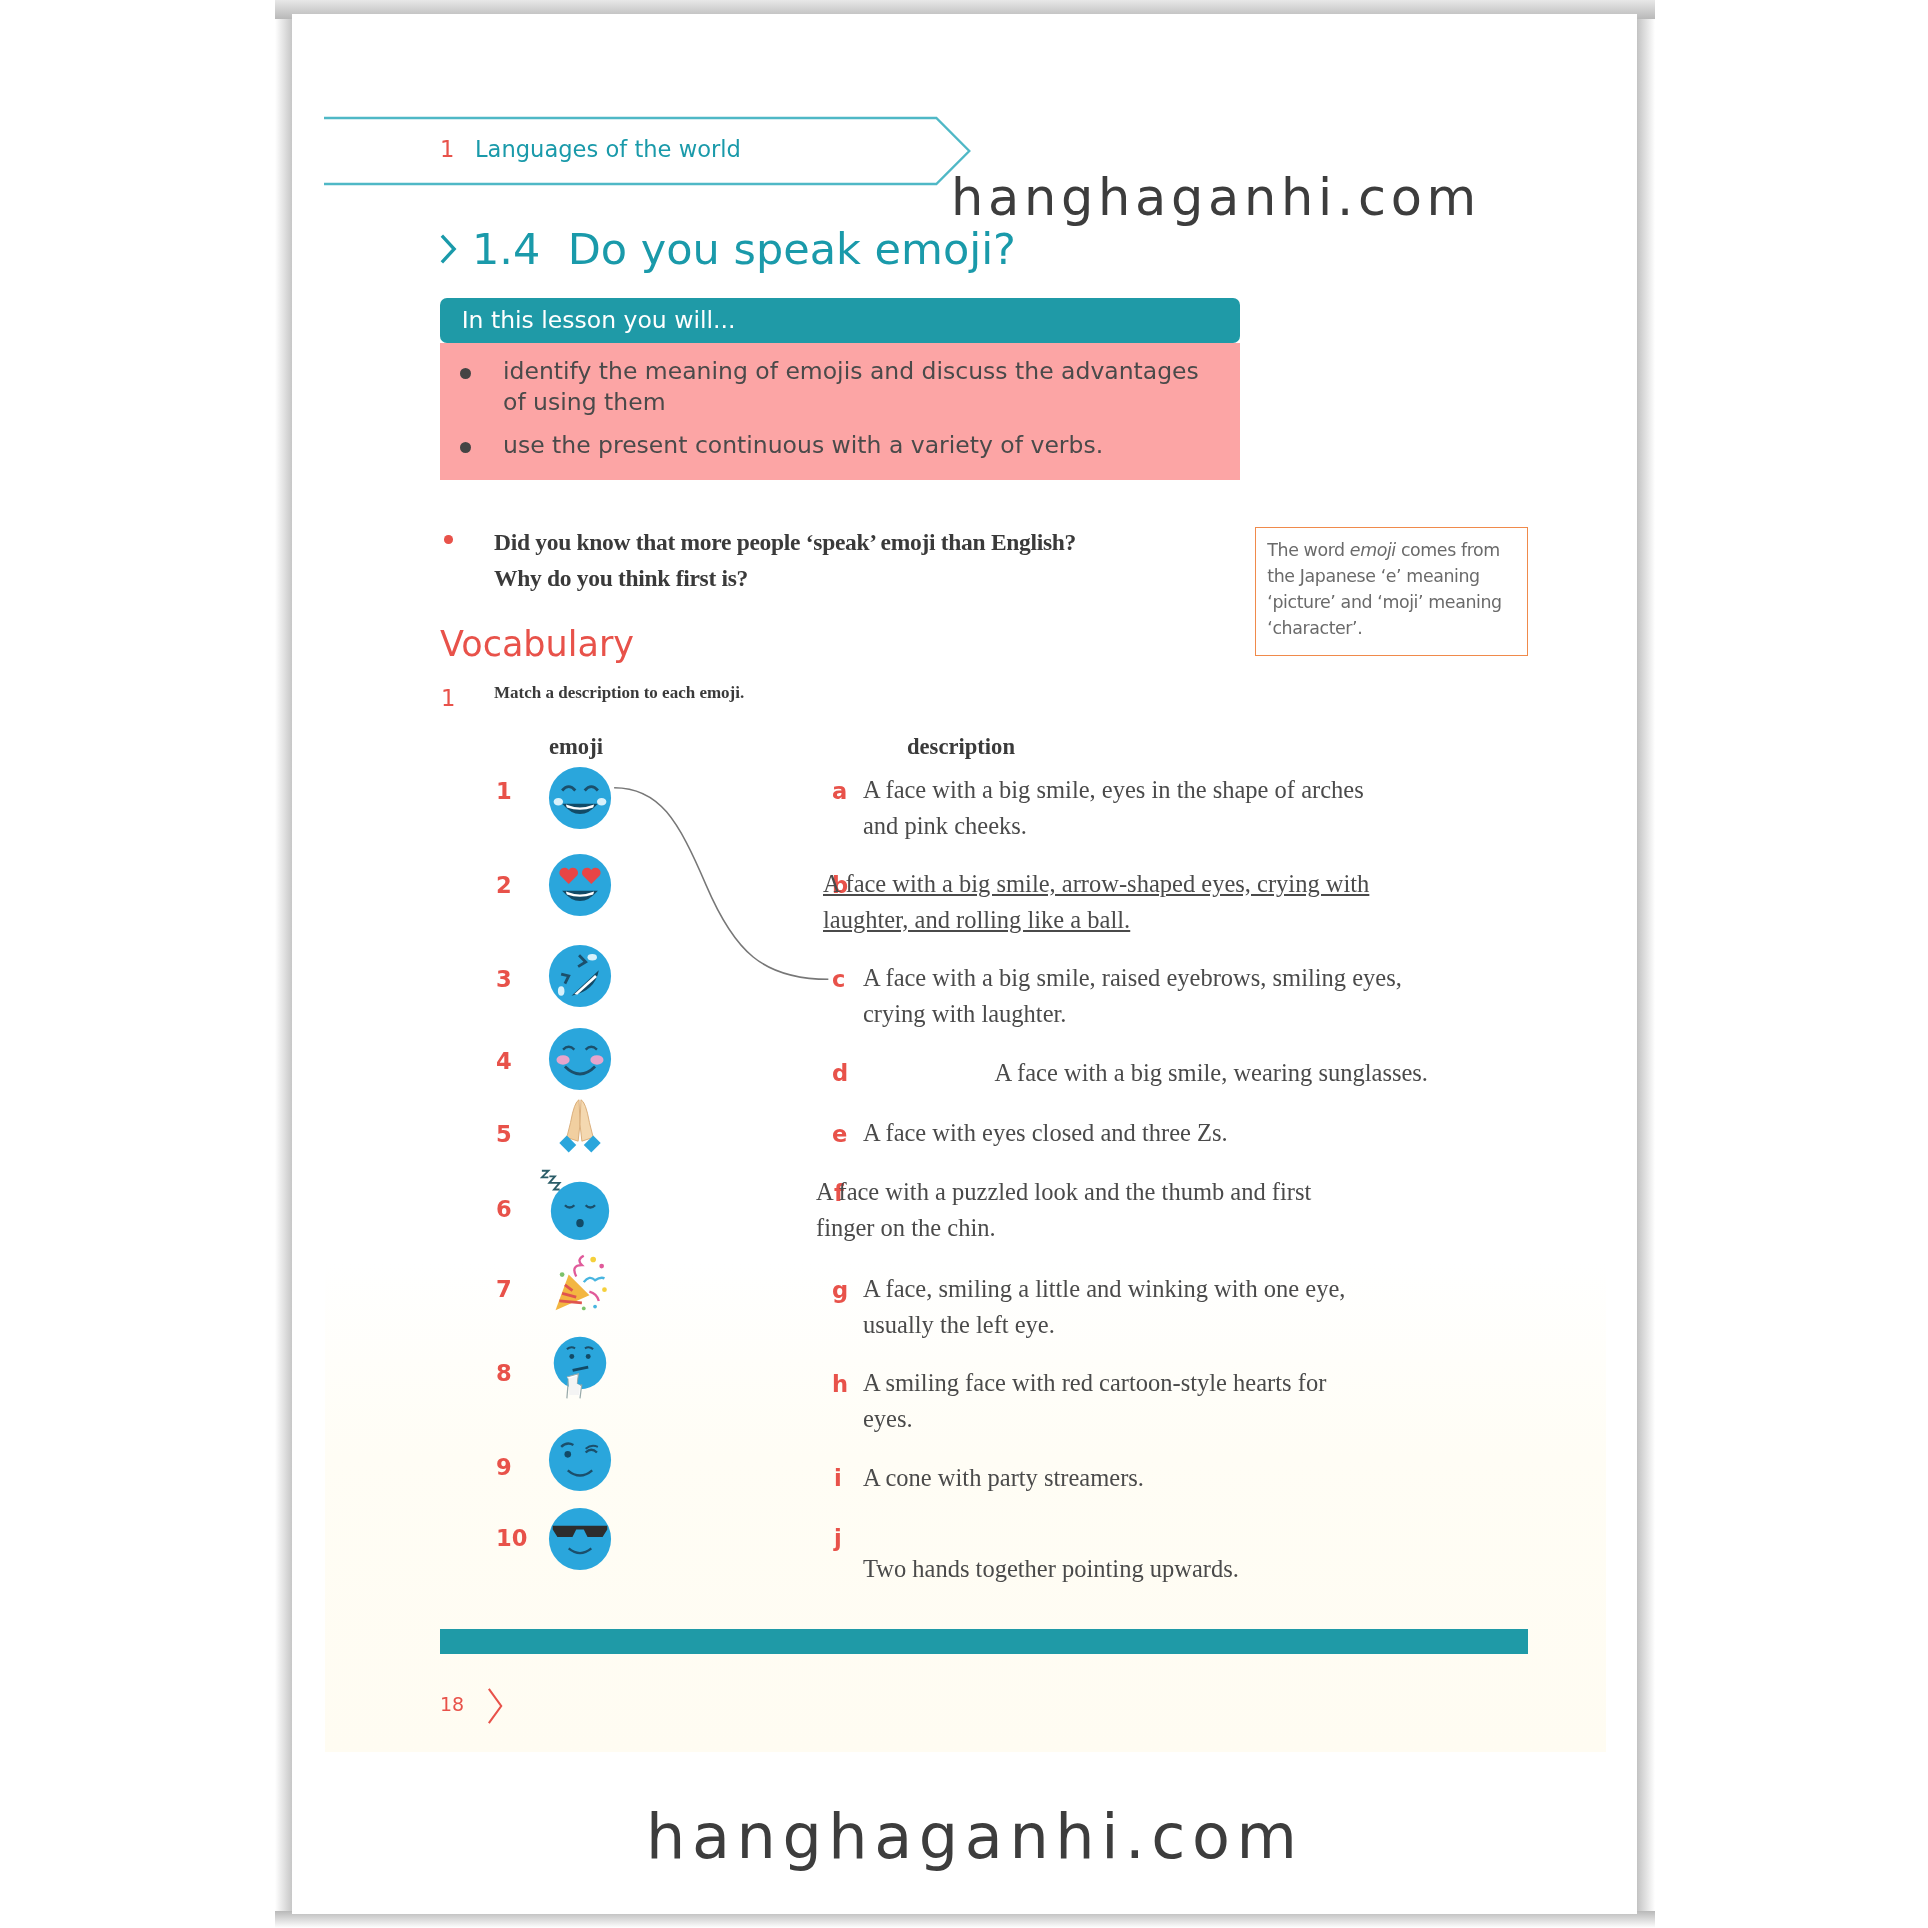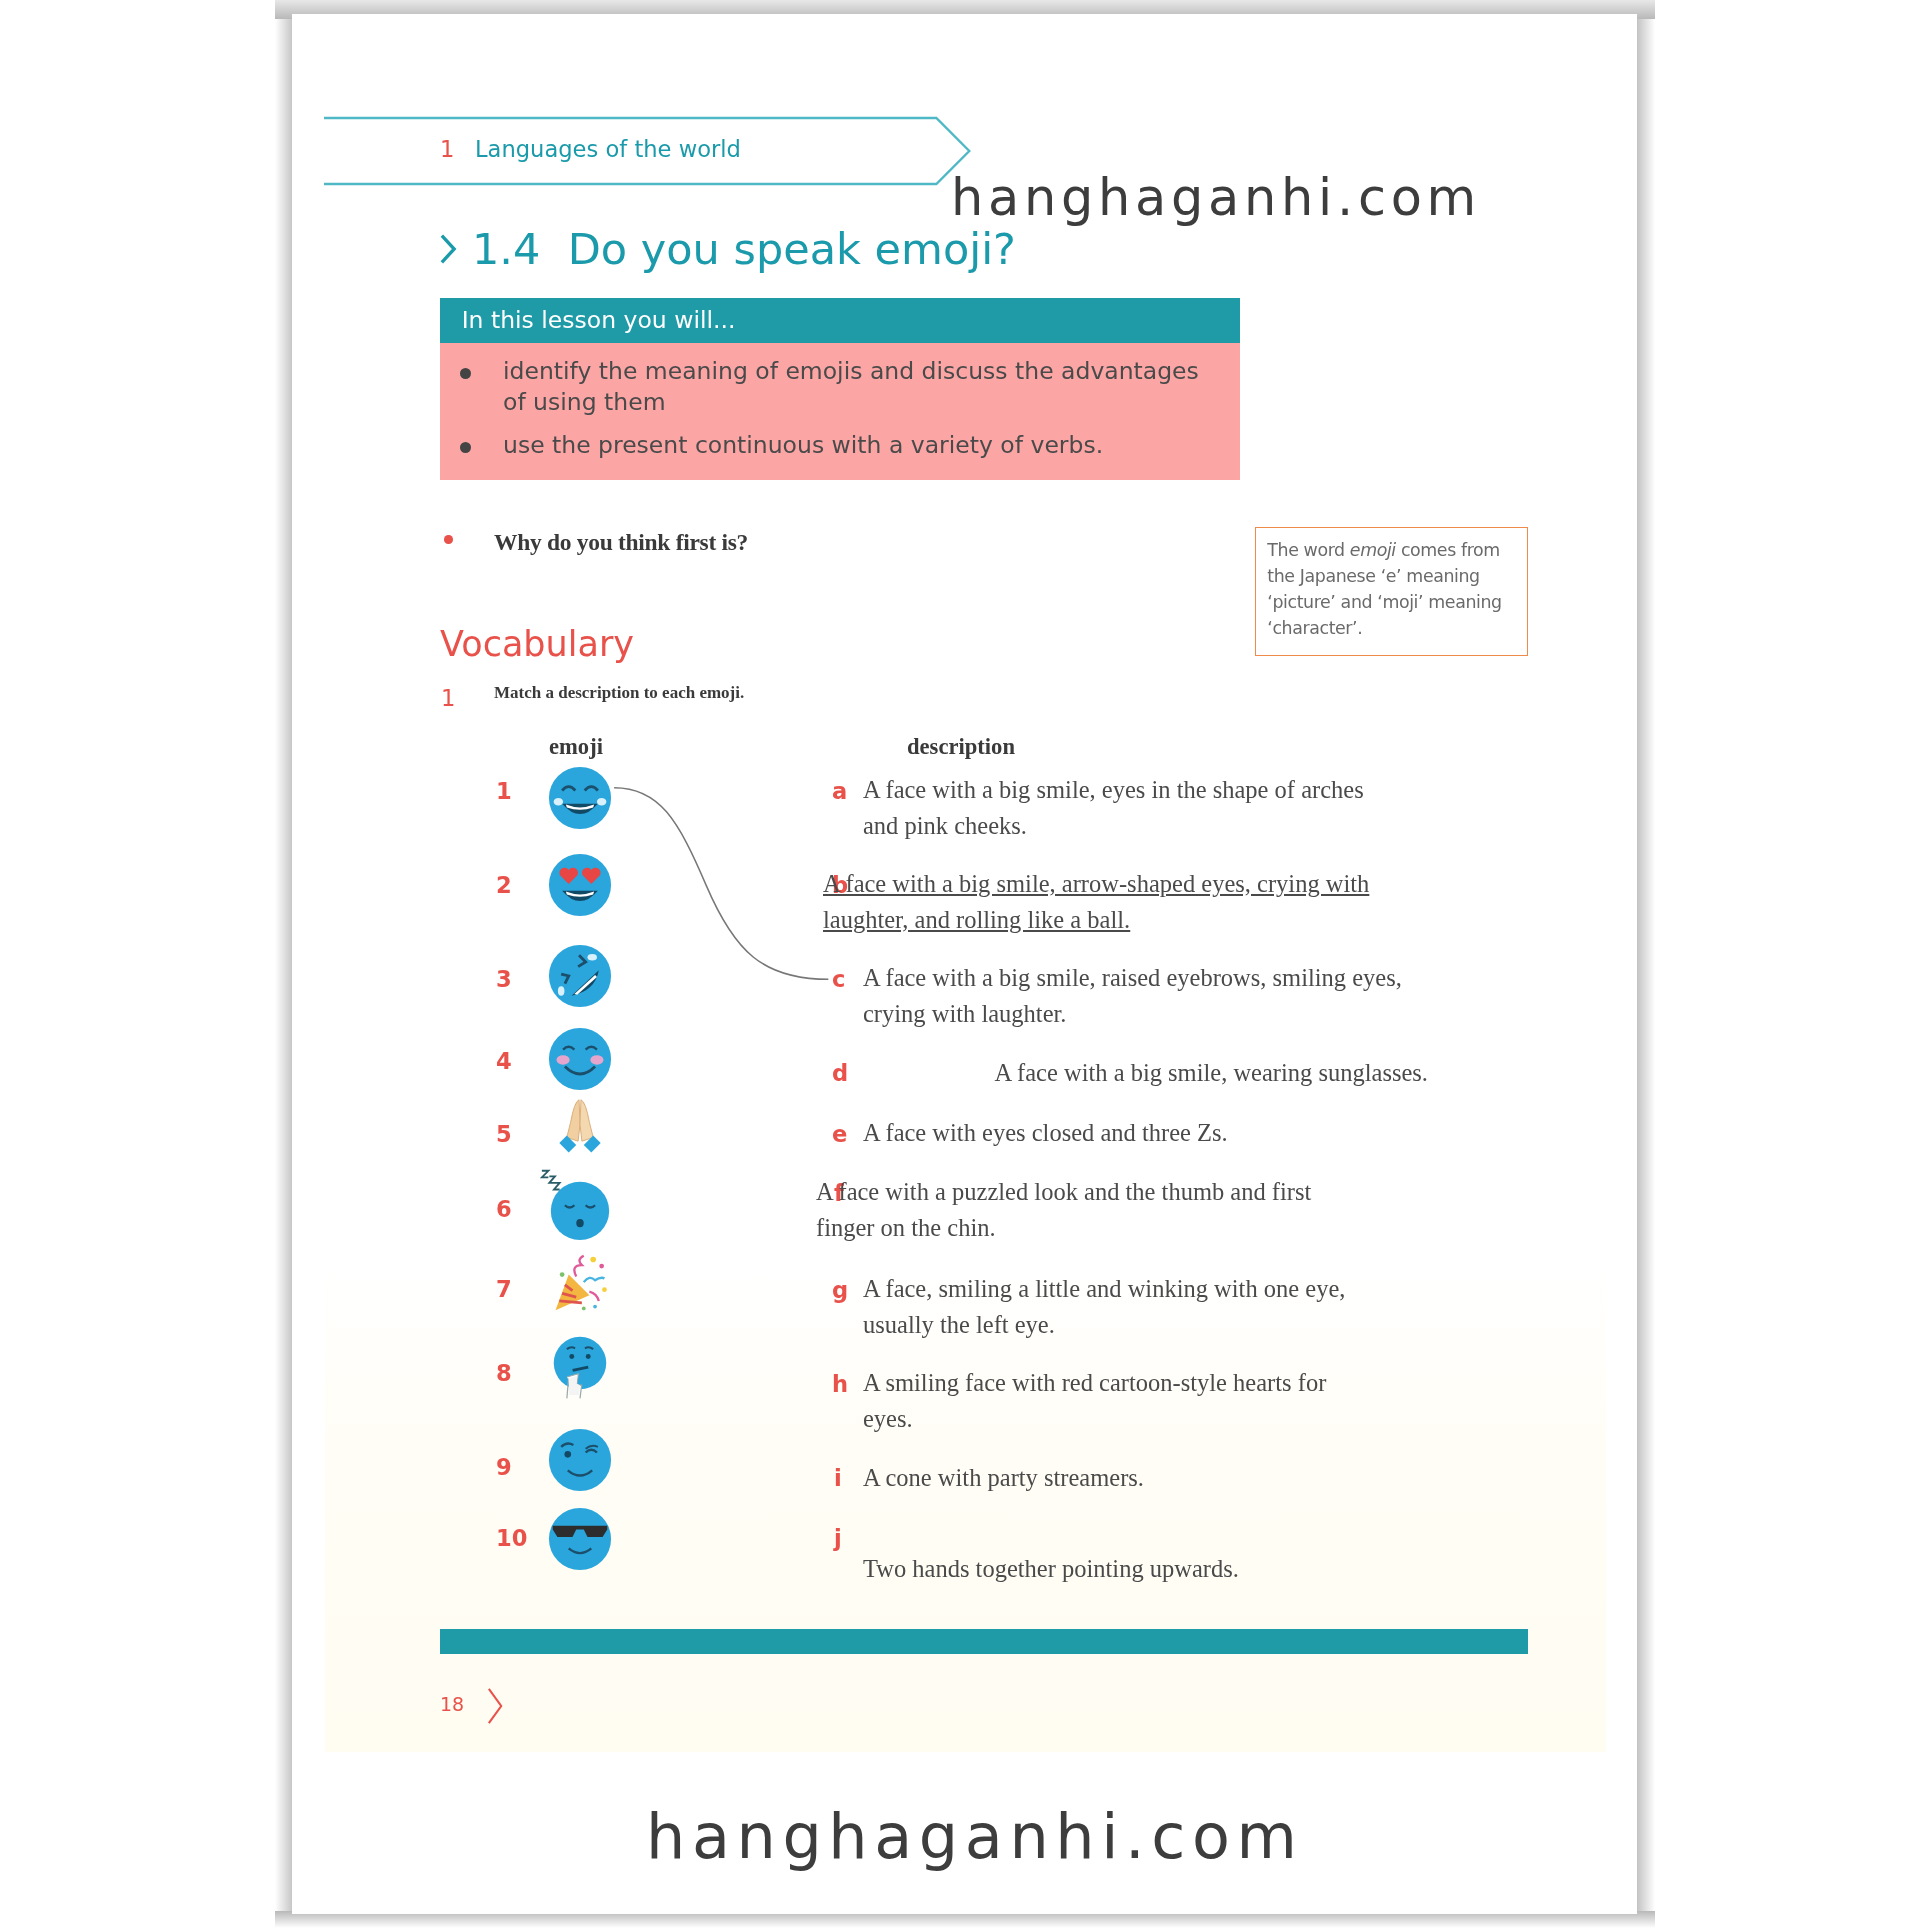--- a/index.html
+++ b/index.html
@@ -37,21 +37,21 @@
 
   .lesson-title {
     position:absolute; left:438px; top:224px; font-size:43px; color:#1a9aaa;
     font-family:"DejaVu Sans", sans-serif; white-space:nowrap;
   }
 
   
   .aims-head {
     position:absolute; left:440px; top:298px; width:800px; height:45px;
     background:#1f9aa7; color:#ffffff; font-family:"DejaVu Sans", sans-serif;
-    font-size:23.5px; line-height:45px; box-sizing:border-box; padding-left:21.7px;
+    font-size:23.5px; line-height:45px; box-sizing:border-box; padding-left:21.7px;border-radius:7px;
   }
   .aims-body {
     position:absolute; left:440px; top:343px; width:800px; height:137px;
     background:#fca5a5;
   }
   .aim-item { position:absolute; left:0; font-family:"DejaVu Sans", sans-serif; font-size:23.5px; color:#4a4a4a; line-height:31px; }
   .aim-bullet { position:absolute; left:20px; width:11.3px; height:11.3px; border-radius:50%; background:#444; }
   .aim-text { position:absolute; left:63px; width:725px; }
 
   
@@ -113,20 +113,21 @@
     <span class="aim-text">identify the meaning of emojis and discuss the advantages of using them</span>
   </div>
   <div class="aim-item" style="top:87px;">
     <span class="aim-bullet" style="top:12.2px;"></span>
     <span class="aim-text">use the present continuous with a variety of verbs.</span>
   </div>
 </div>
 
 <span class="q-bullet"></span>
 <div class="q-text">
+  <div>Did you know that more people ‘speak’ emoji than English?</div>
   <div>Why do you think first is?</div>
 </div>
 
 <div class="note-box">
   <span>The word </span><em>emoji</em><span> comes from the Japanese ‘e’ meaning ‘picture’ and ‘moji’ meaning ‘character’.</span>
 </div>
 
 <div class="vocab-heading">Vocabulary</div>
 <span class="ex-num">1</span>
 <span class="ex-text">Match a description to each emoji.</span>

